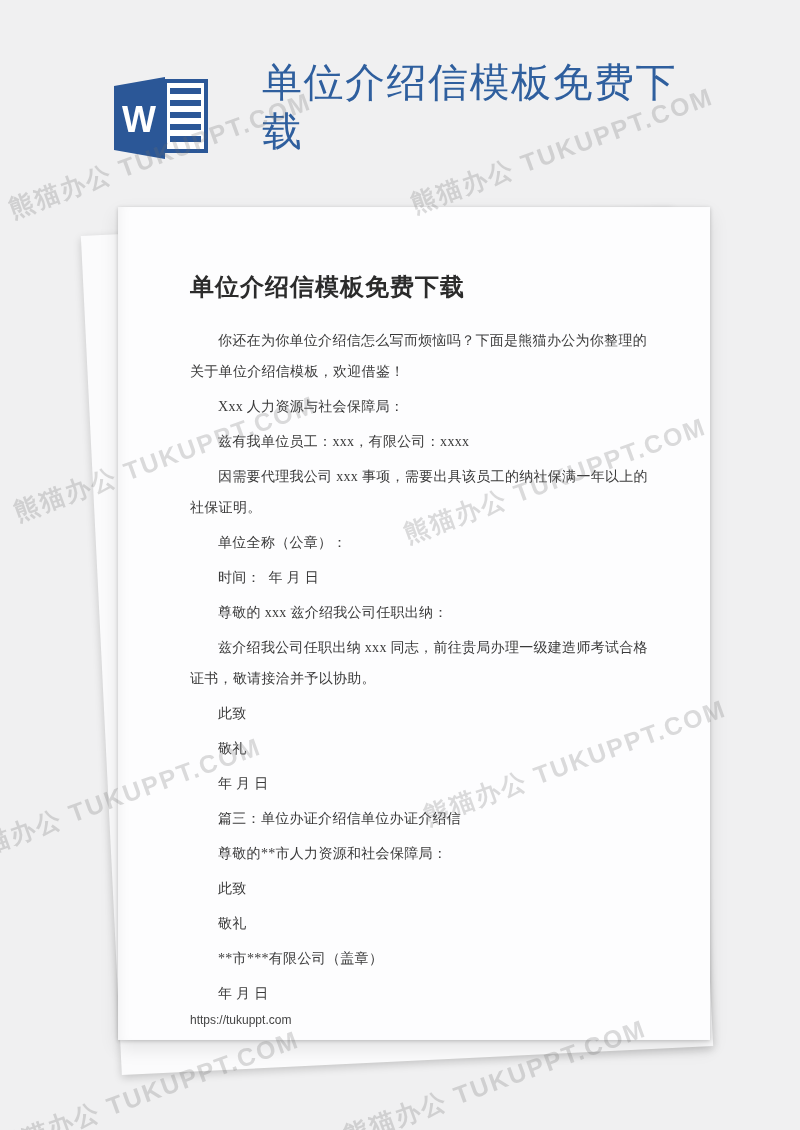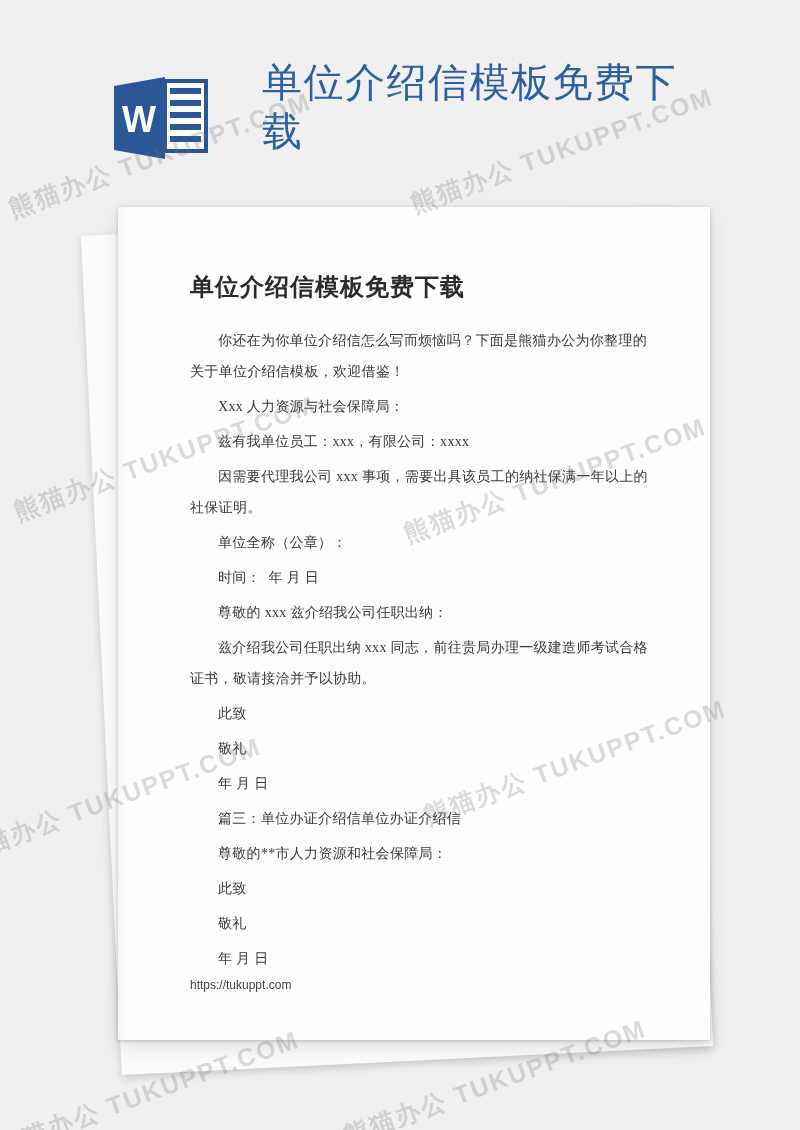--- a/index.html
+++ b/index.html
@@ -77,20 +77,21 @@
           <p>时间：  年 月 日</p>
           <p>尊敬的 xxx 兹介绍我公司任职出纳：</p>
           <p>兹介绍我公司任职出纳 xxx 同志，前往贵局办理一级建造师考试合格证书，敬请接洽并予以协助。</p>
           <p>此致</p>
           <p>敬礼</p>
           <p>年 月 日</p>
           <p>篇三：单位办证介绍信单位办证介绍信</p>
           <p>尊敬的**市人力资源和社会保障局：</p>
           <p>此致</p>
           <p>敬礼</p>
+          <p>**市***有限公司（盖章）</p>
           <p>年 月 日</p>
         </div>
       <div class="doc-footer">https://tukuppt.com</div>
     </div>
   </div>
 
   <div class="wm-layer">
       <div class="wm" style="left: 160px; top: 155px;">熊猫办公 TUKUPPT.COM</div>
       <div class="wm" style="left: 562px; top: 150px;">熊猫办公 TUKUPPT.COM</div>
       <div class="wm" style="left: 165px; top: 458px;">熊猫办公 TUKUPPT.COM</div>

